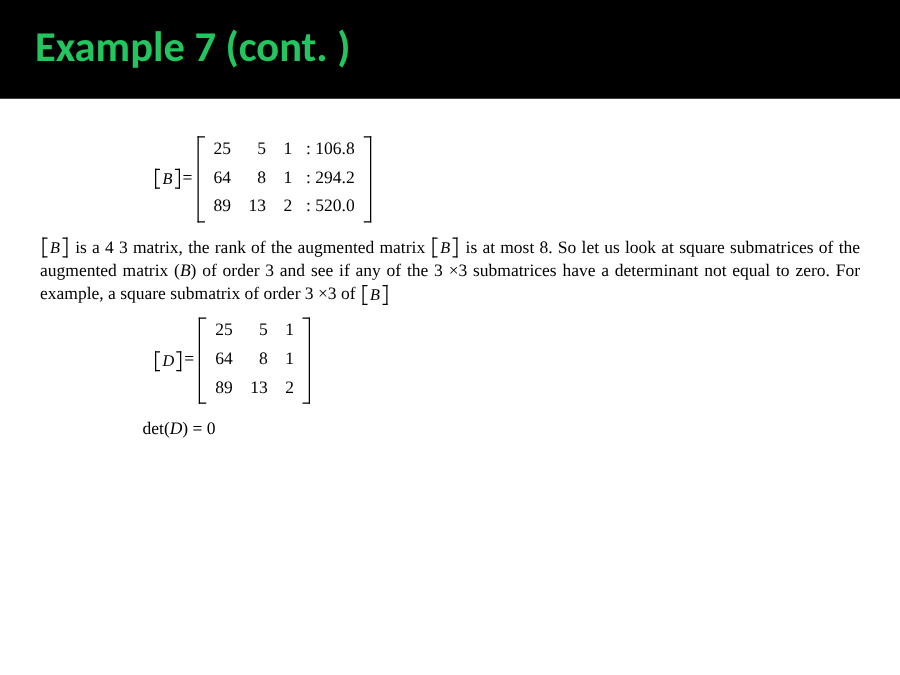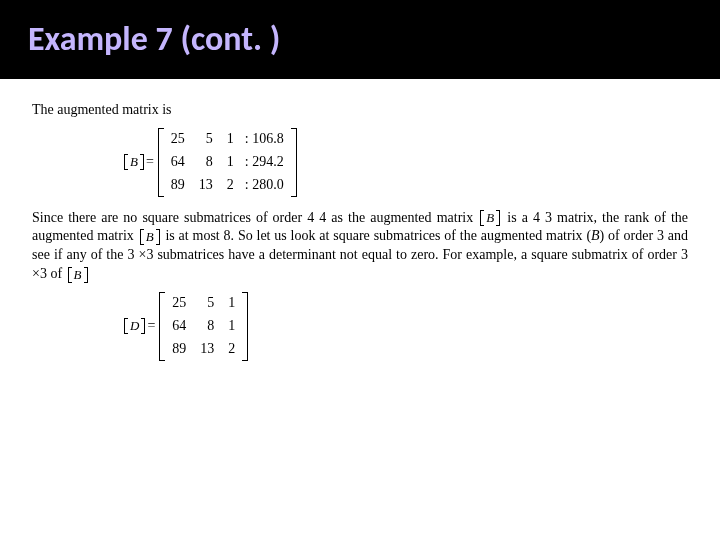--- a/index.html
+++ b/index.html
@@ -5,21 +5,21 @@
   * { margin: 0; padding: 0; box-sizing: border-box; }
   body {
     width: 720px;
     height: 540px;
     background: #fff;
     font-family: Georgia, 'Times New Roman', serif;
     overflow: hidden;
   }
   .title-bar {
     background: #000;
-    color: #c4b5fd;
+    color: #22c55e;
     padding: 18px 28px 20px 28px;
     font-family: Candara, Calibri, sans-serif;
     font-size: 34px;
     font-weight: bold;
   }
   .content {
     padding: 22px 32px 0 32px;
     font-size: 14px;
     color: #000;
     line-height: 1.35;
@@ -75,21 +75,20 @@
     font-size: 14px;
   }
 </style>
 </head>
 <body>
 
 <div class="title-bar">Example 7 (cont. )</div>
 
 <div class="content">
 
-  <div class="plain-line">The augmented matrix is</div>
 
   <div class="matrix-block">
     <span class="matrix-wrap">
       <span class="inline-br">
         <span class="bracket left"></span>
         <span class="sym">B</span>
         <span class="bracket right"></span>
       </span>
       <span class="mlabel">=</span>
       <span class="bracket left"></span>
@@ -104,30 +103,29 @@
         <tr>
           <td>64</td>
               <td>8</td>
               <td>1</td>
               <td class="aug">: 294.2</td>
         </tr>
         <tr>
           <td>89</td>
               <td>13</td>
               <td>2</td>
-              <td class="aug">: 280.0</td>
+              <td class="aug">: 520.0</td>
         </tr>
       </tbody>
         </table>
       <span class="bracket right"></span>
     </span>
   </div>
 
   <div class="para">
-    <span>Since there are no square submatrices of order 4   4 as the augmented matrix </span>
     <span class="inline-br">
       <span class="bracket left"></span>
         <span class="sym">B</span>
         <span class="bracket right"></span>
     </span>
     <span> is a  4   3 matrix, the rank of the augmented matrix </span>
     <span class="inline-br">
       <span class="bracket left"></span>
         <span class="sym">B</span>
         <span class="bracket right"></span>
@@ -165,14 +163,17 @@
           <td>89</td>
               <td>13</td>
               <td>2</td>
         </tr>
       </tbody>
         </table>
       <span class="bracket right"></span>
     </span>
   </div>
 
+  <div class="det-line">
+    <span>det(</span><span class="ital">D</span><span>) = 0</span>
+  </div>
 
 </div>
 
 </body></html>

